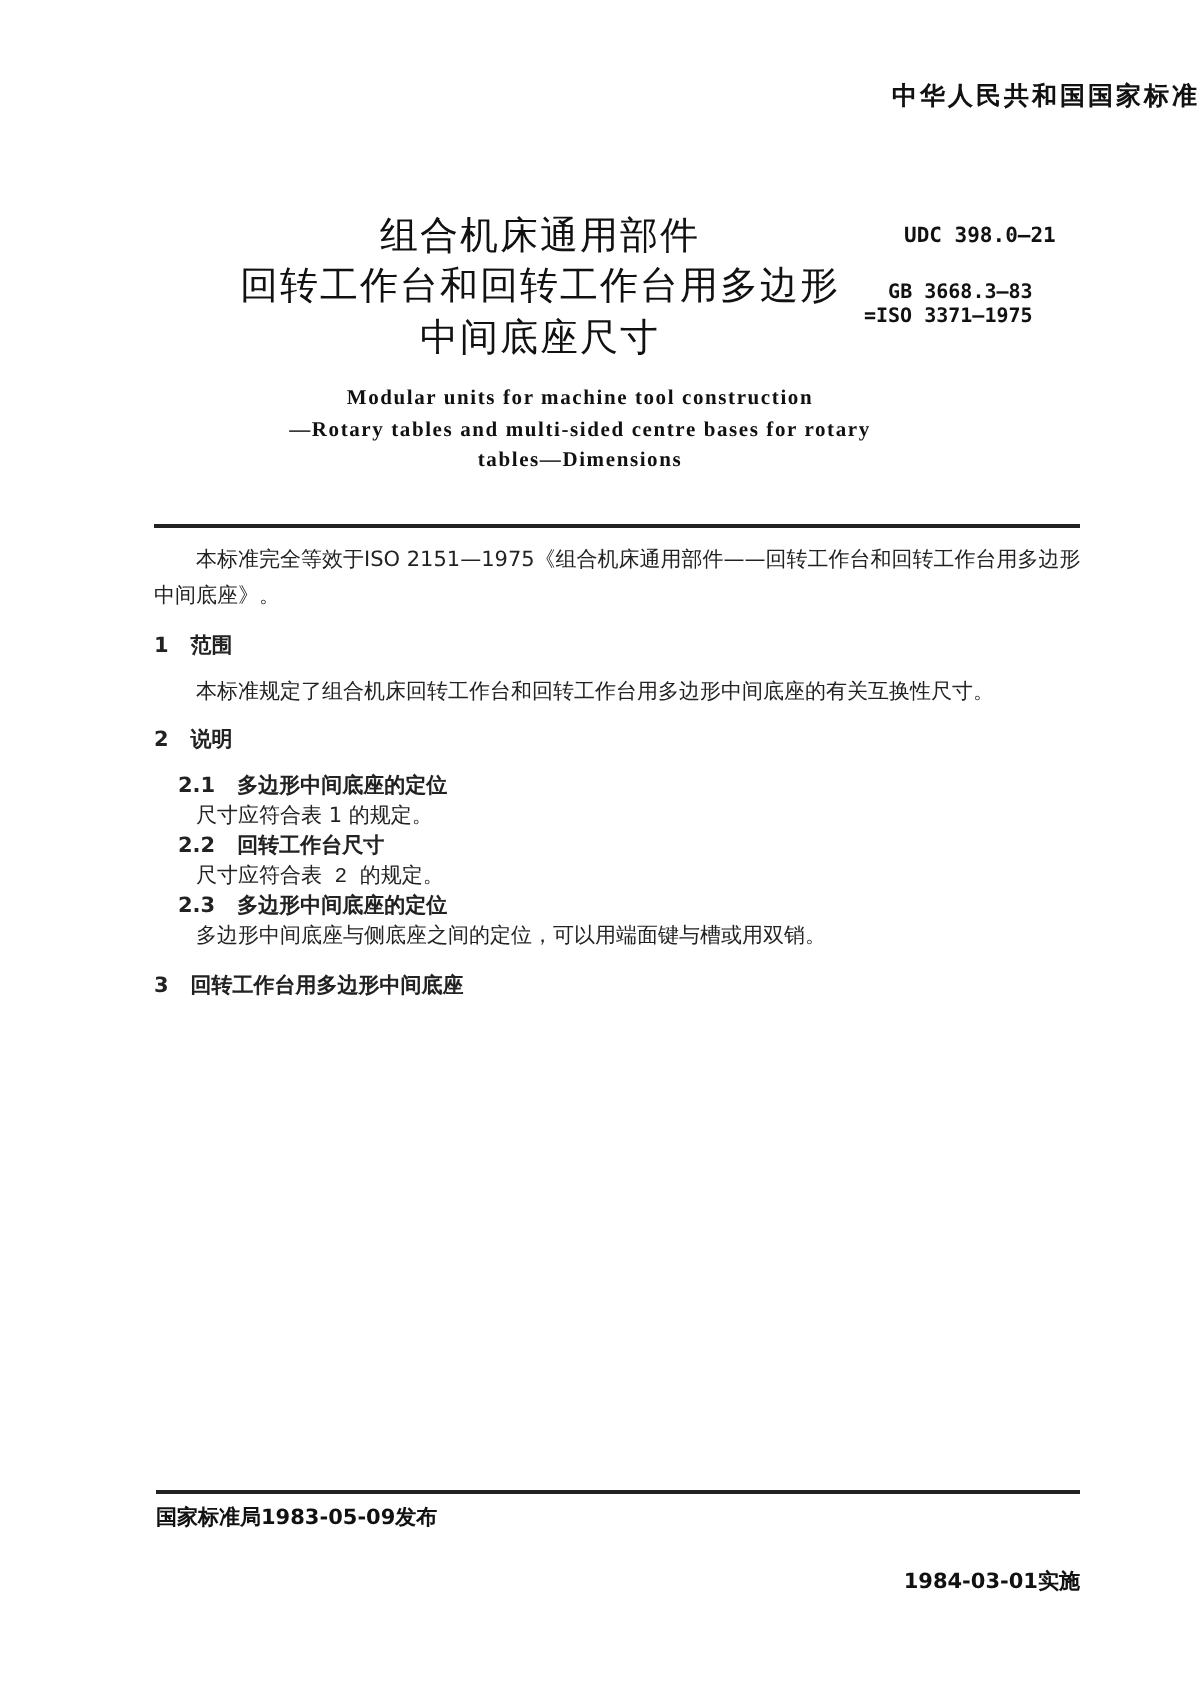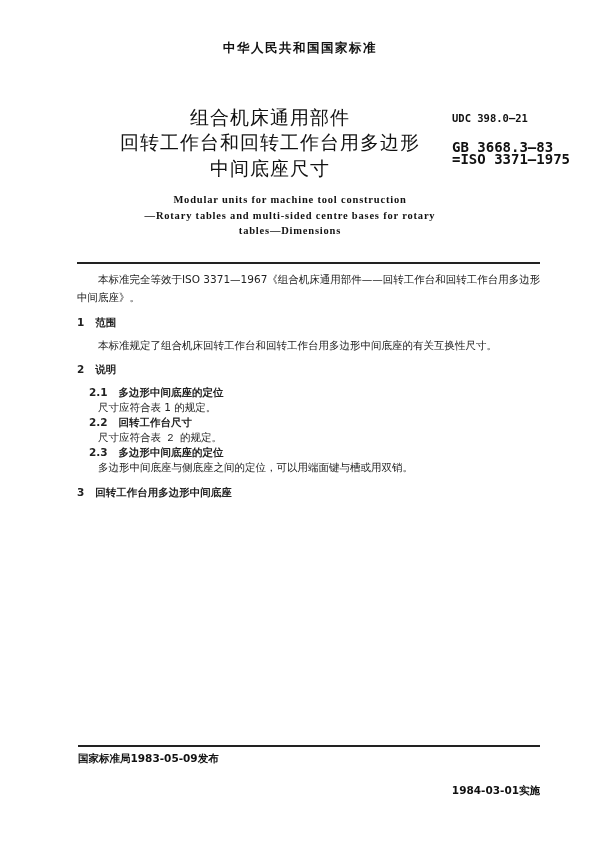--- a/index.html
+++ b/index.html
@@ -1,24 +1,24 @@
 <!DOCTYPE html>
 <html><head>
 <meta charset="utf-8">
 <style>
   html, body { margin: 0; padding: 0; background: #ffffff; }
   body { width: 600px; height: 849px; position: relative; overflow: hidden; color: #111; font-family: "DejaVu Serif", serif; }
   .abs { position: absolute; white-space: nowrap; }
-  .national { left: 0; width: 600px; top: 40px; text-align: center; font-family: "DejaVu Sans", sans-serif; font-weight: bold; font-size: 12.5px; letter-spacing: 1.5px; }
+  .national { left: 0; width: 600px; top: 40px; text-align: right; font-family: "DejaVu Sans", sans-serif; font-weight: bold; font-size: 12.5px; letter-spacing: 1.5px; }
   .title-cn { left: 100px; width: 340px; text-align: center; font-family: "DejaVu Sans", sans-serif; font-size: 19px; letter-spacing: 1px; }
   .t1 { top: 105px; }
   .t2 { top: 130px; }
   .t3 { top: 156px; }
   .udc { left: 452px; top: 112px; font-family: "DejaVu Sans Mono", monospace; font-weight: bold; font-size: 10.5px; }
-  .gb { left: 452px; top: 141px; font-family: "DejaVu Sans Mono", monospace; font-weight: bold; font-size: 14px; line-height: 12px; }
+  .gb { left: 432px; top: 141px; font-family: "DejaVu Sans Mono", monospace; font-weight: bold; font-size: 10px; line-height: 12px; text-align: right; }
   .title-en { left: 80px; width: 420px; text-align: center; font-family: "Liberation Serif", serif; font-weight: bold; font-size: 10.5px; letter-spacing: 0.8px; }
   .e1 { top: 194px; }
   .e2 { top: 210px; }
   .e3 { top: 225px; }
   .rule { position: absolute; height: 2px; background: #222; }
   .rule-top { left: 77px; width: 463px; top: 262px; }
   .rule-bottom { left: 78px; width: 462px; top: 745px; height: 1.6px; }
   .body-text { font-family: "DejaVu Sans", sans-serif; font-size: 10.5px; color: #222; }
   .bold { font-weight: bold; }
   .footer { font-family: "DejaVu Sans", sans-serif; font-weight: bold; font-size: 10.5px; top: 752px; }
@@ -39,21 +39,21 @@
     <div>GB 3668.3—83</div>
     <div>=ISO 3371—1975</div>
   </div>
 
   <div class="abs title-en e1">Modular units for machine tool construction</div>
   <div class="abs title-en e2">—Rotary tables and multi-sided centre bases for rotary</div>
   <div class="abs title-en e3">tables—Dimensions</div>
 
   <div class="rule rule-top"></div>
 
-  <div class="abs body-text" style="left:98px; top:273px;">本标准完全等效于ISO 3371—1967《组合机床通用部件——回转工作台和回转工作台用多边形</div>
+  <div class="abs body-text" style="left:98px; top:273px;">本标准完全等效于ISO 2151—1975《组合机床通用部件——回转工作台和回转工作台用多边形</div>
   <div class="abs body-text" style="left:77px; top:291px;">中间底座》。</div>
 
   <div class="abs body-text bold" style="left:77px; top:316px;">
     <span>1</span>&nbsp;&nbsp;&nbsp;<span>范围</span>
   </div>
   <div class="abs body-text" style="left:98px; top:339px;">本标准规定了组合机床回转工作台和回转工作台用多边形中间底座的有关互换性尺寸。</div>
 
   <div class="abs body-text bold" style="left:77px; top:363px;">
     <span>2</span>&nbsp;&nbsp;&nbsp;<span>说明</span>
   </div>

